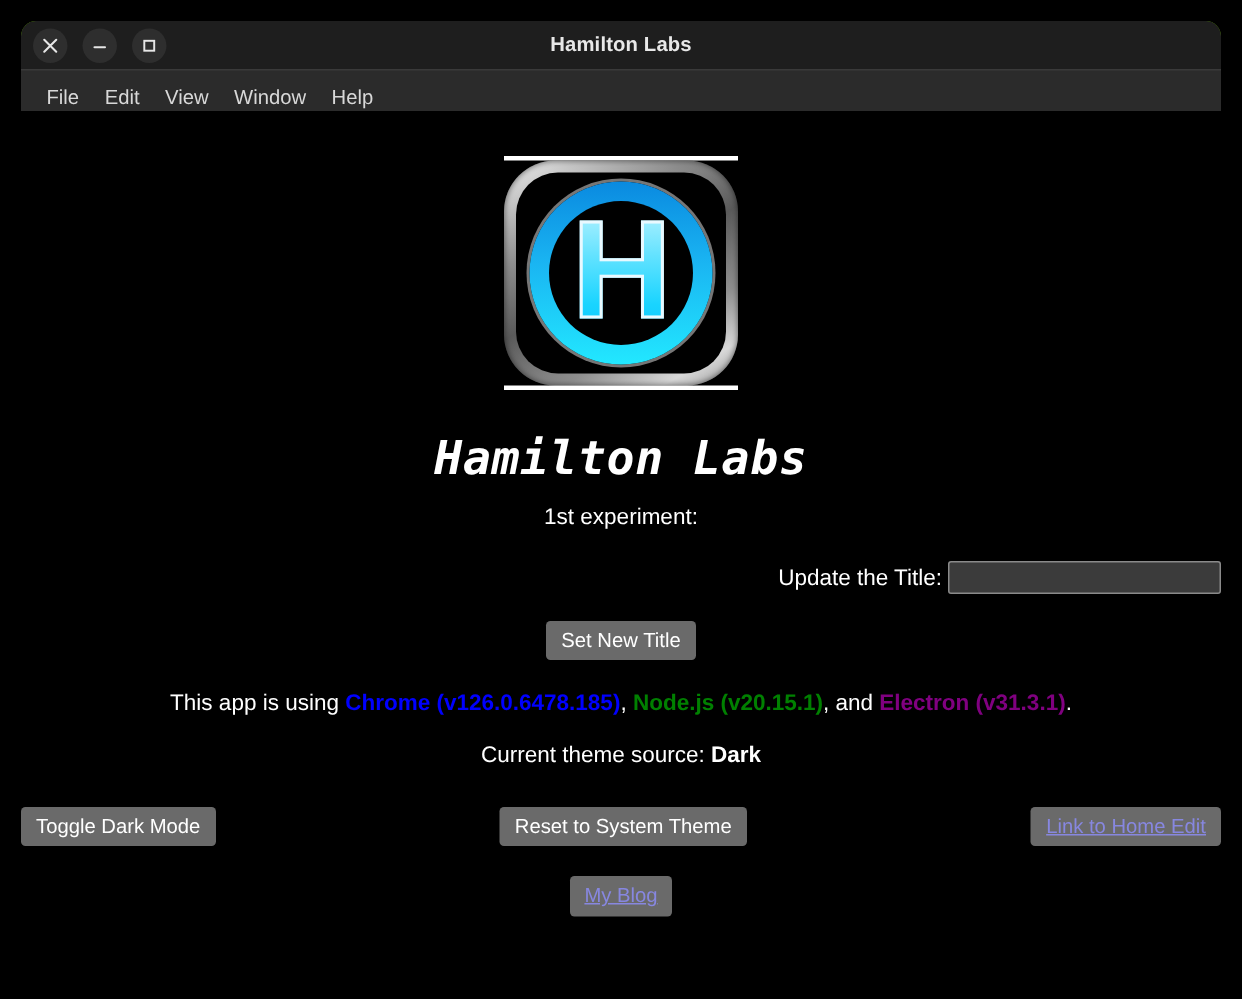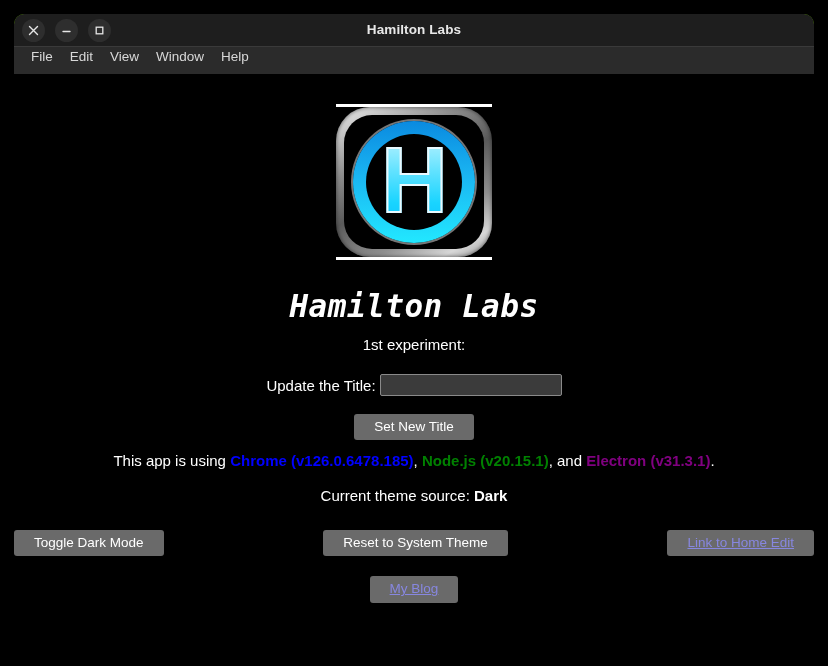--- a/index.html
+++ b/index.html
@@ -78,21 +78,21 @@
     pointer-events: none;
   }
 
   
   #menubar {
     height: 28px;
     flex: 0 0 28px;
     background: #2b2b2b;
     border-top: 1px solid #3a3a3a;
     display: flex;
-    align-items: flex-start;
+    align-items: flex-end;
     padding-left: 10px;
     gap: 3px;
   }
 
   .menu-item {
     color: #d8d8d8;
     font-size: 13.5px;
     padding: 3px 7px;
     line-height: 1;
     cursor: default;
@@ -206,21 +206,21 @@
   #experiment-label {
     font-size: 15px;
     color: #ffffff;
     margin-top: 12px;
   }
 
   #title-row {
     margin-top: 21px;
     display: flex;
     align-items: center;
-    justify-content: center;
+    justify-content: flex-end;
     gap: 4px;
   }
 
   #title-row label {
     font-size: 15px;
     color: #ffffff;
   }
 
   #title-input {
     width: 182px;
@@ -236,30 +236,30 @@
   }
 
   
   .btn {
     background: #6a6a6a;
     border: none;
     border-radius: 3px;
     color: #ffffff;
     font-family: "Liberation Sans", sans-serif;
     font-size: 13.5px;
-    padding: 4px 20px;
+    padding: 4px 10px;
     cursor: pointer;
     line-height: 1.35;
   }
 
   #set-title-row { margin-top: 18px; }
 
   
   #versions {
-    margin-top: 12px;
+    margin-top: 20px;
     font-size: 15px;
     color: #ffffff;
   }
   .v-chrome   { color: #0000ff; font-weight: bold; }
   .v-node     { color: #008000; font-weight: bold; }
   .v-electron { color: #800080; font-weight: bold; }
 
   
   #theme-line {
     margin-top: 18px;

